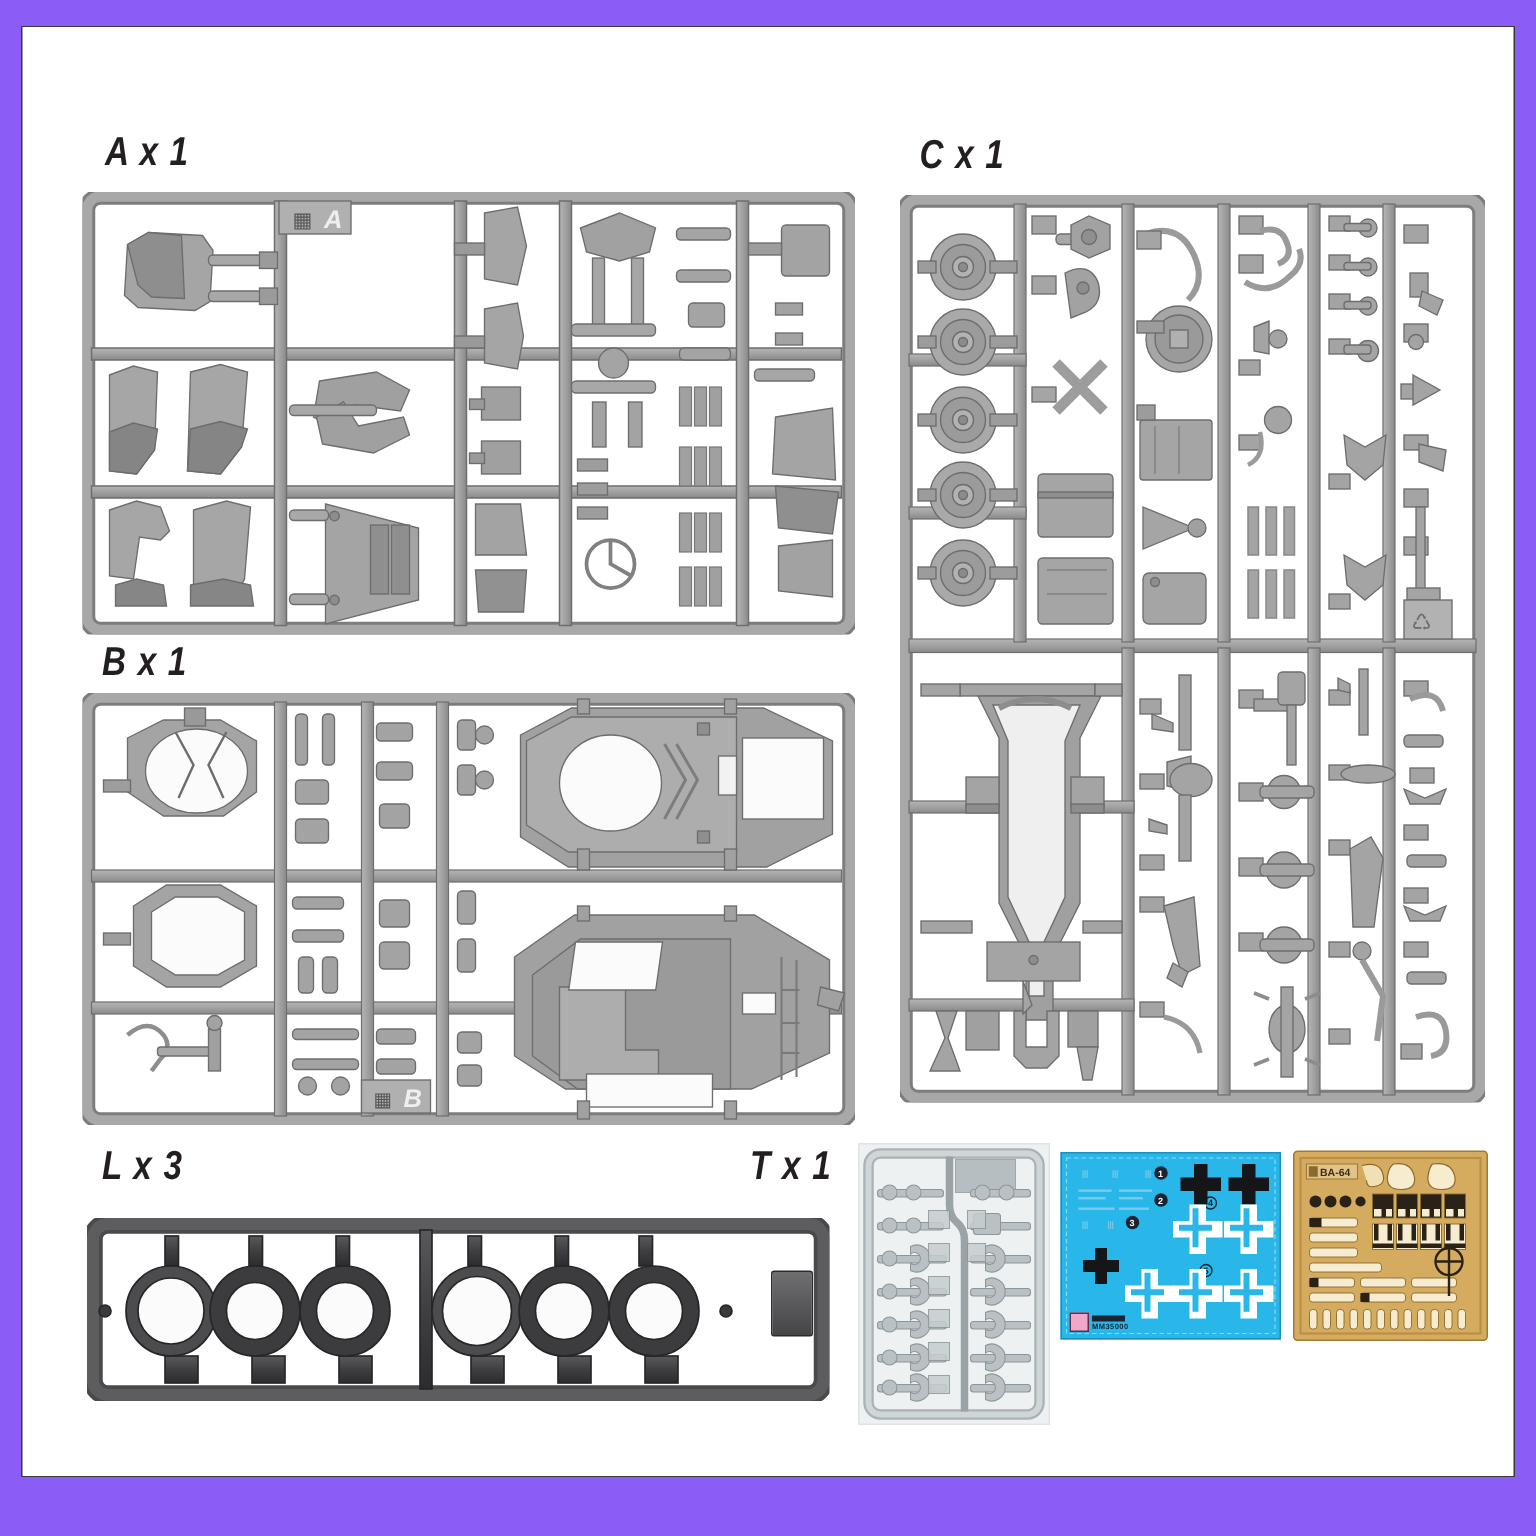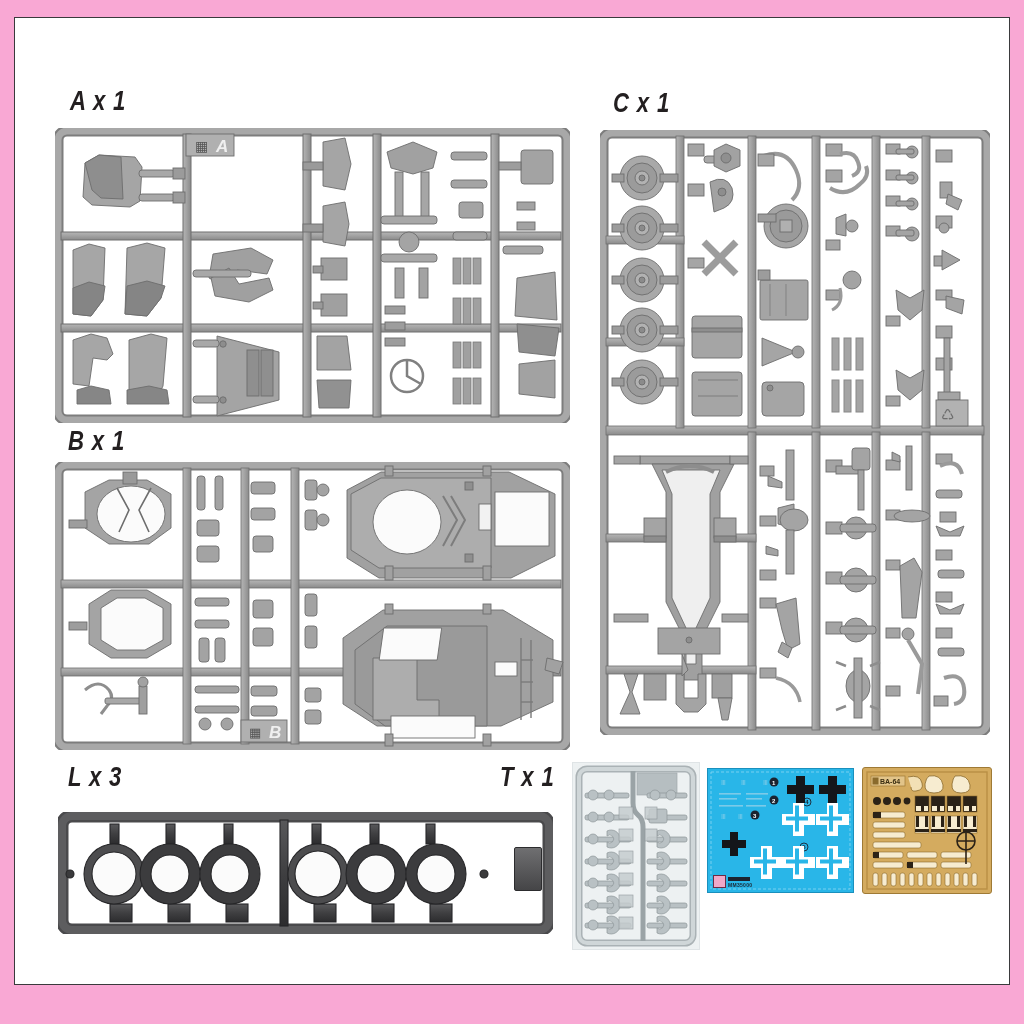--- a/index.html
+++ b/index.html
@@ -1,18 +1,18 @@
 <!DOCTYPE html>
 <html><head>
 <meta charset="utf-8">
 <style>
   html,body{margin:0;padding:0;background:#ffffff;}
   body{width:1024px;height:1024px;overflow:hidden;
        font-family:"Liberation Sans",sans-serif;}
-  #page{position:relative;width:1024px;height:1024px;background:#f9a8d4;}
+  #page{position:relative;width:1024px;height:1024px;background:#8b5cf6;}
   #frame{position:absolute;left:14px;top:17px;width:996px;height:968px;
          border:1.6px solid #3a3a3c;box-sizing:border-box;background:#fff;}
 
   .sprue-label{position:absolute;font-weight:bold;font-style:italic;
       color:#231f20;letter-spacing:1px;
       font-family:"Liberation Sans",sans-serif;
       font-size:27px;line-height:27px;white-space:nowrap;
       transform:scaleX(.82);transform-origin:left center;}
 
   

